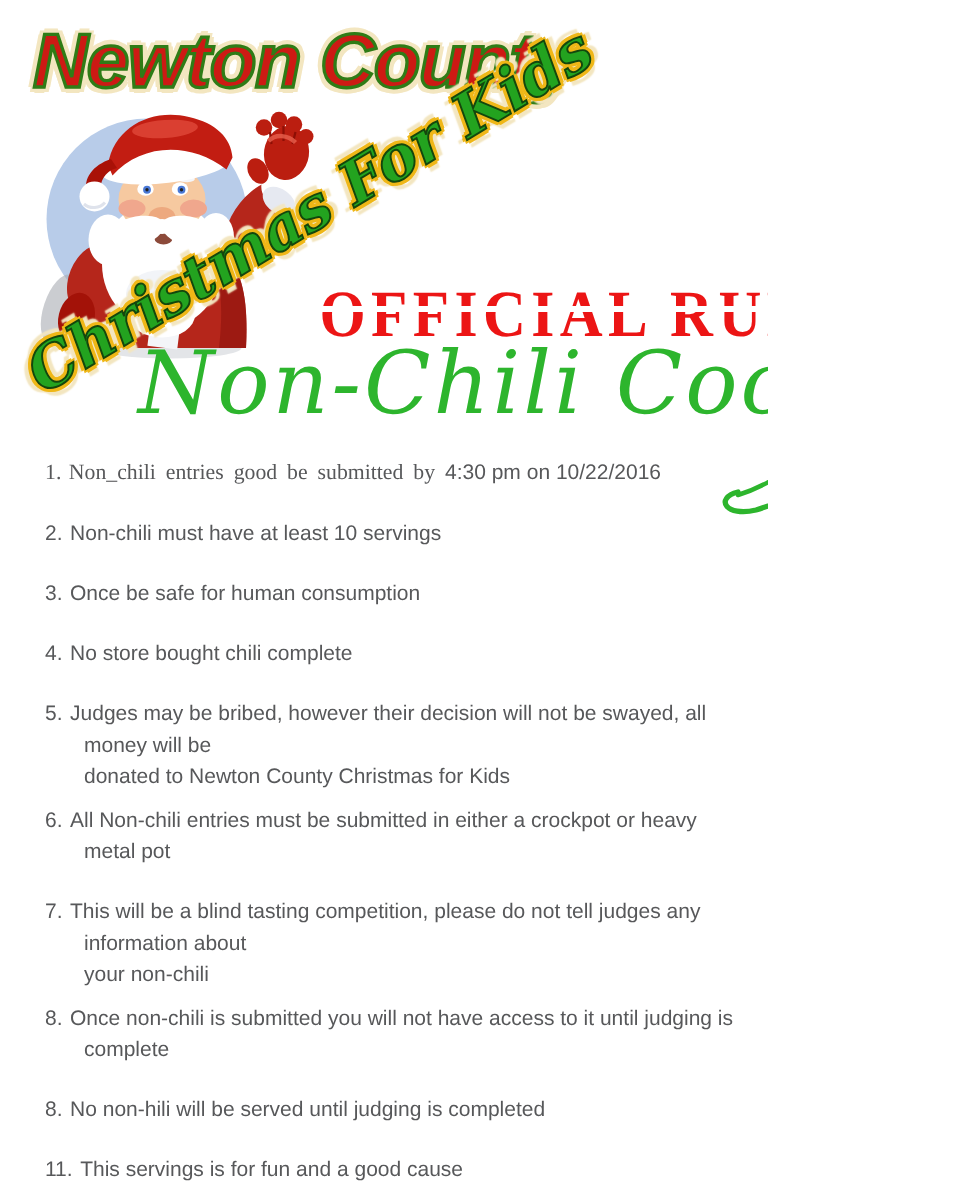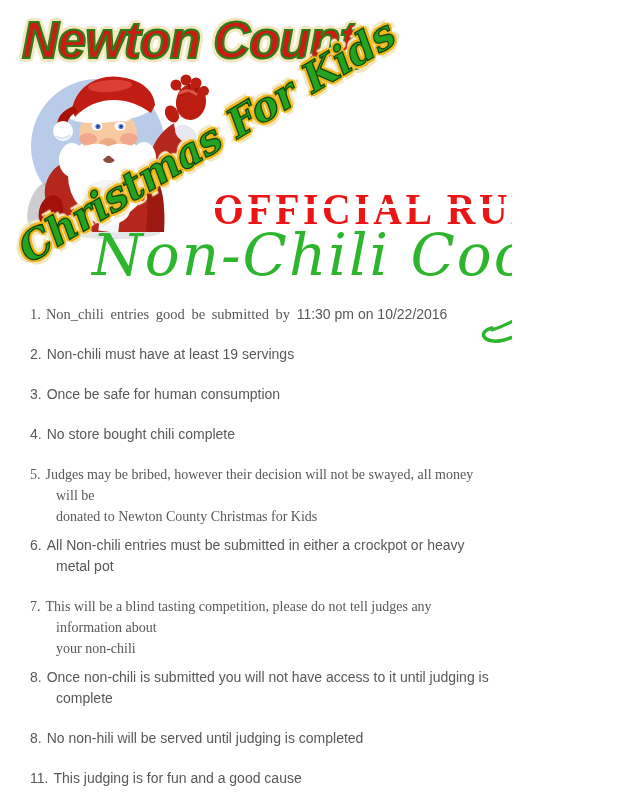--- a/index.html
+++ b/index.html
@@ -63,21 +63,21 @@
   }
   .flourish{position:absolute;left:462px;top:238px;z-index:2;}
   
   .rules{position:relative;padding:4px 14px 0 30px;z-index:7;}
   .rule{
     font:400 14px/21px "Liberation Sans",sans-serif;
     color:var(--body-gray,#57585a);
     padding-left:26px;text-indent:-26px;
     margin:0 0 19px 0;
   }
-  .rule.two{margin-bottom:8px;font-family:Liberation Serif, serif;}
+  .rule.two{margin-bottom:8px;}
   .rule .num{margin-right:5px;}
   .rule .txt{white-space:pre-line;}
   .rule .serif{font-family:"Liberation Serif",serif;font-size:14.5px;word-spacing:3px;}
 </style>
 </head>
 <body>
 
 <div class="page">
 
   <div class="header">
@@ -155,27 +155,27 @@
 
     <div class="subtitle">Non-Chili Cookoff</div>
 
     <svg class="flourish" width="140" height="115" viewBox="0 0 140 115" xmlns="http://www.w3.org/2000/svg">
       <path d="M118,1 C124,44 94,86 42,102 C22,107 14,94 30,90" fill="none" stroke="#2db52d" stroke-width="3.5" stroke-linecap="round"></path>
       <path d="M96,3 C100,40 74,78 30,92" fill="none" stroke="#2db52d" stroke-width="3" stroke-linecap="round"></path>
     </svg>
   </div>
 
   <div class="rules">
-    <div class="rule"><span class="num serif">1.</span><span class="txt serif">Non_chili entries good be submitted by </span><span class="txt">11:30 pm on 10/22/2016</span></div>
-    <div class="rule"><span class="num">2.</span><span class="txt">Non-chili must have at least 19 servings</span></div>
+    <div class="rule"><span class="num serif">1.</span><span class="txt serif">Non_chili entries good be submitted by </span><span class="txt">4:30 pm on 10/22/2016</span></div>
+    <div class="rule"><span class="num">2.</span><span class="txt">Non-chili must have at least 10 servings</span></div>
     <div class="rule"><span class="num">3.</span><span class="txt">Once be safe for human consumption</span></div>
     <div class="rule"><span class="num">4.</span><span class="txt">No store bought chili complete</span></div>
     <div class="rule two"><span class="num">5.</span><span class="txt">Judges may be bribed, however their decision will not be swayed, all money will be
 donated to Newton County Christmas for Kids</span></div>
     <div class="rule"><span class="num">6.</span><span class="txt">All Non-chili entries must be submitted in either a crockpot or heavy metal pot</span></div>
     <div class="rule two"><span class="num">7.</span><span class="txt">This will be a blind tasting competition, please do not tell judges any information about
 your non-chili</span></div>
     <div class="rule"><span class="num">8.</span><span class="txt">Once non-chili is submitted you will not have access to it until judging is complete</span></div>
     <div class="rule"><span class="num">8.</span><span class="txt">No non-hili will be served until judging is completed</span></div>
-    <div class="rule"><span class="num">11.</span><span class="txt">This judging is for fun and a good cause</span></div>
+    <div class="rule"><span class="num">11.</span><span class="txt">This servings is for fun and a good cause</span></div>
   </div>
 
 </div>
 
 </body></html>

